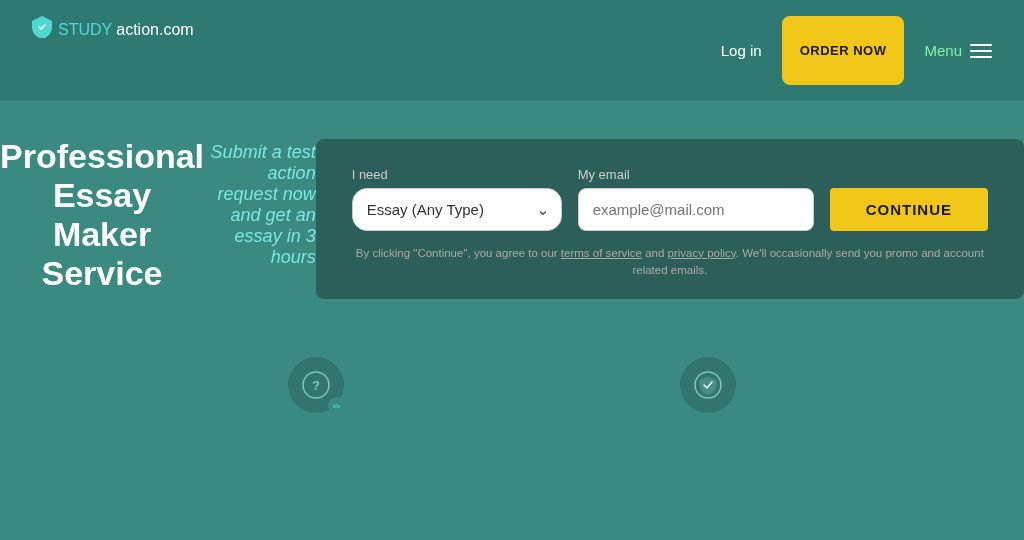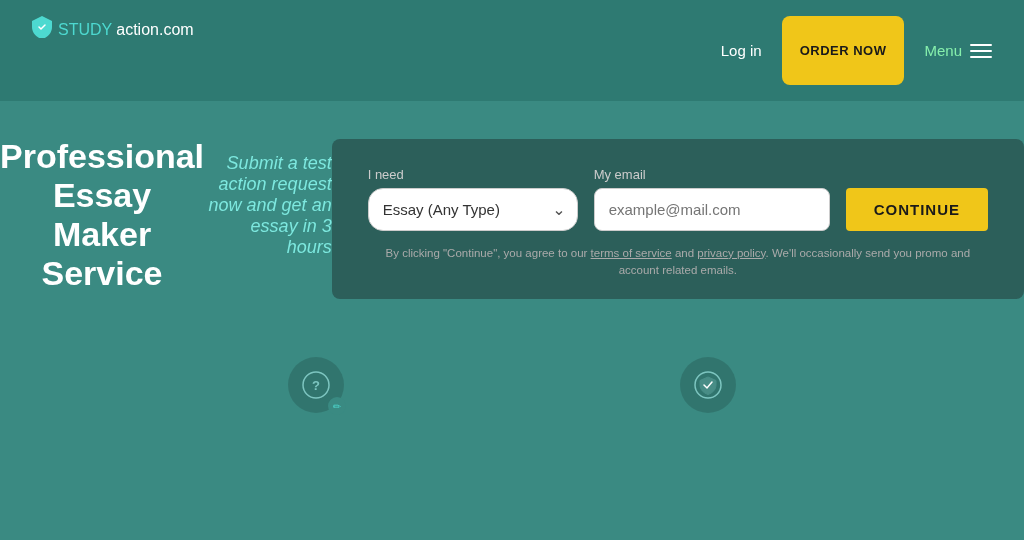--- a/index.html
+++ b/index.html
@@ -181,21 +181,21 @@
       font-size: 15px;
       color: #888888;
       background-color: #ffffff;
     }
 
     .continue-btn {
       background-color: #f0c619;
       color: #1a1a1a;
       font-weight: 700;
       font-size: 15px;
-      padding: 13px 28px;
+      padding: 13px 36px;
       border: none;
       border-radius: 4px;
       cursor: pointer;
       letter-spacing: 1px;
       white-space: nowrap;
     }
 
     .form-disclaimer {
       margin-top: 14px;
       color: #aaaaaa;

